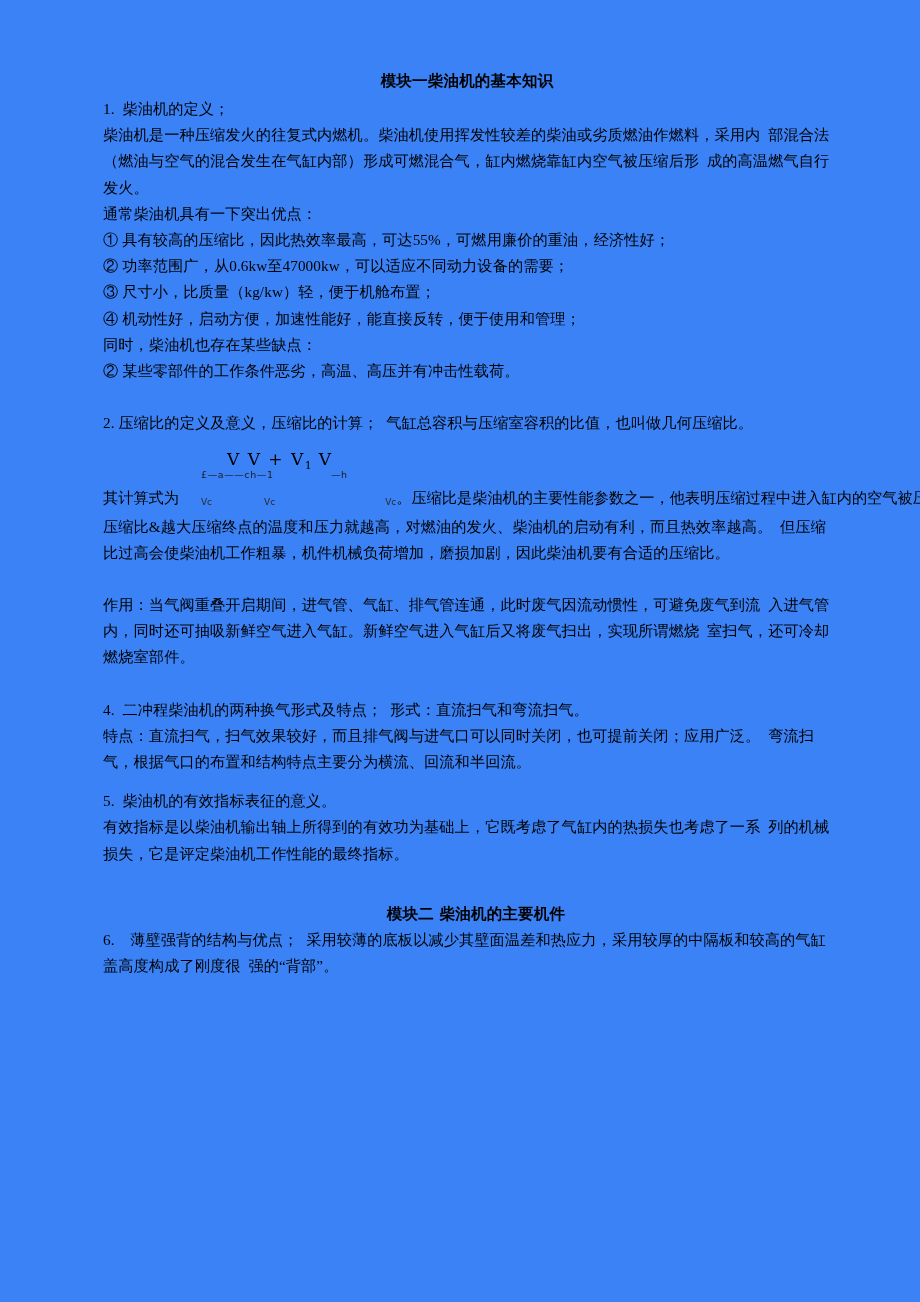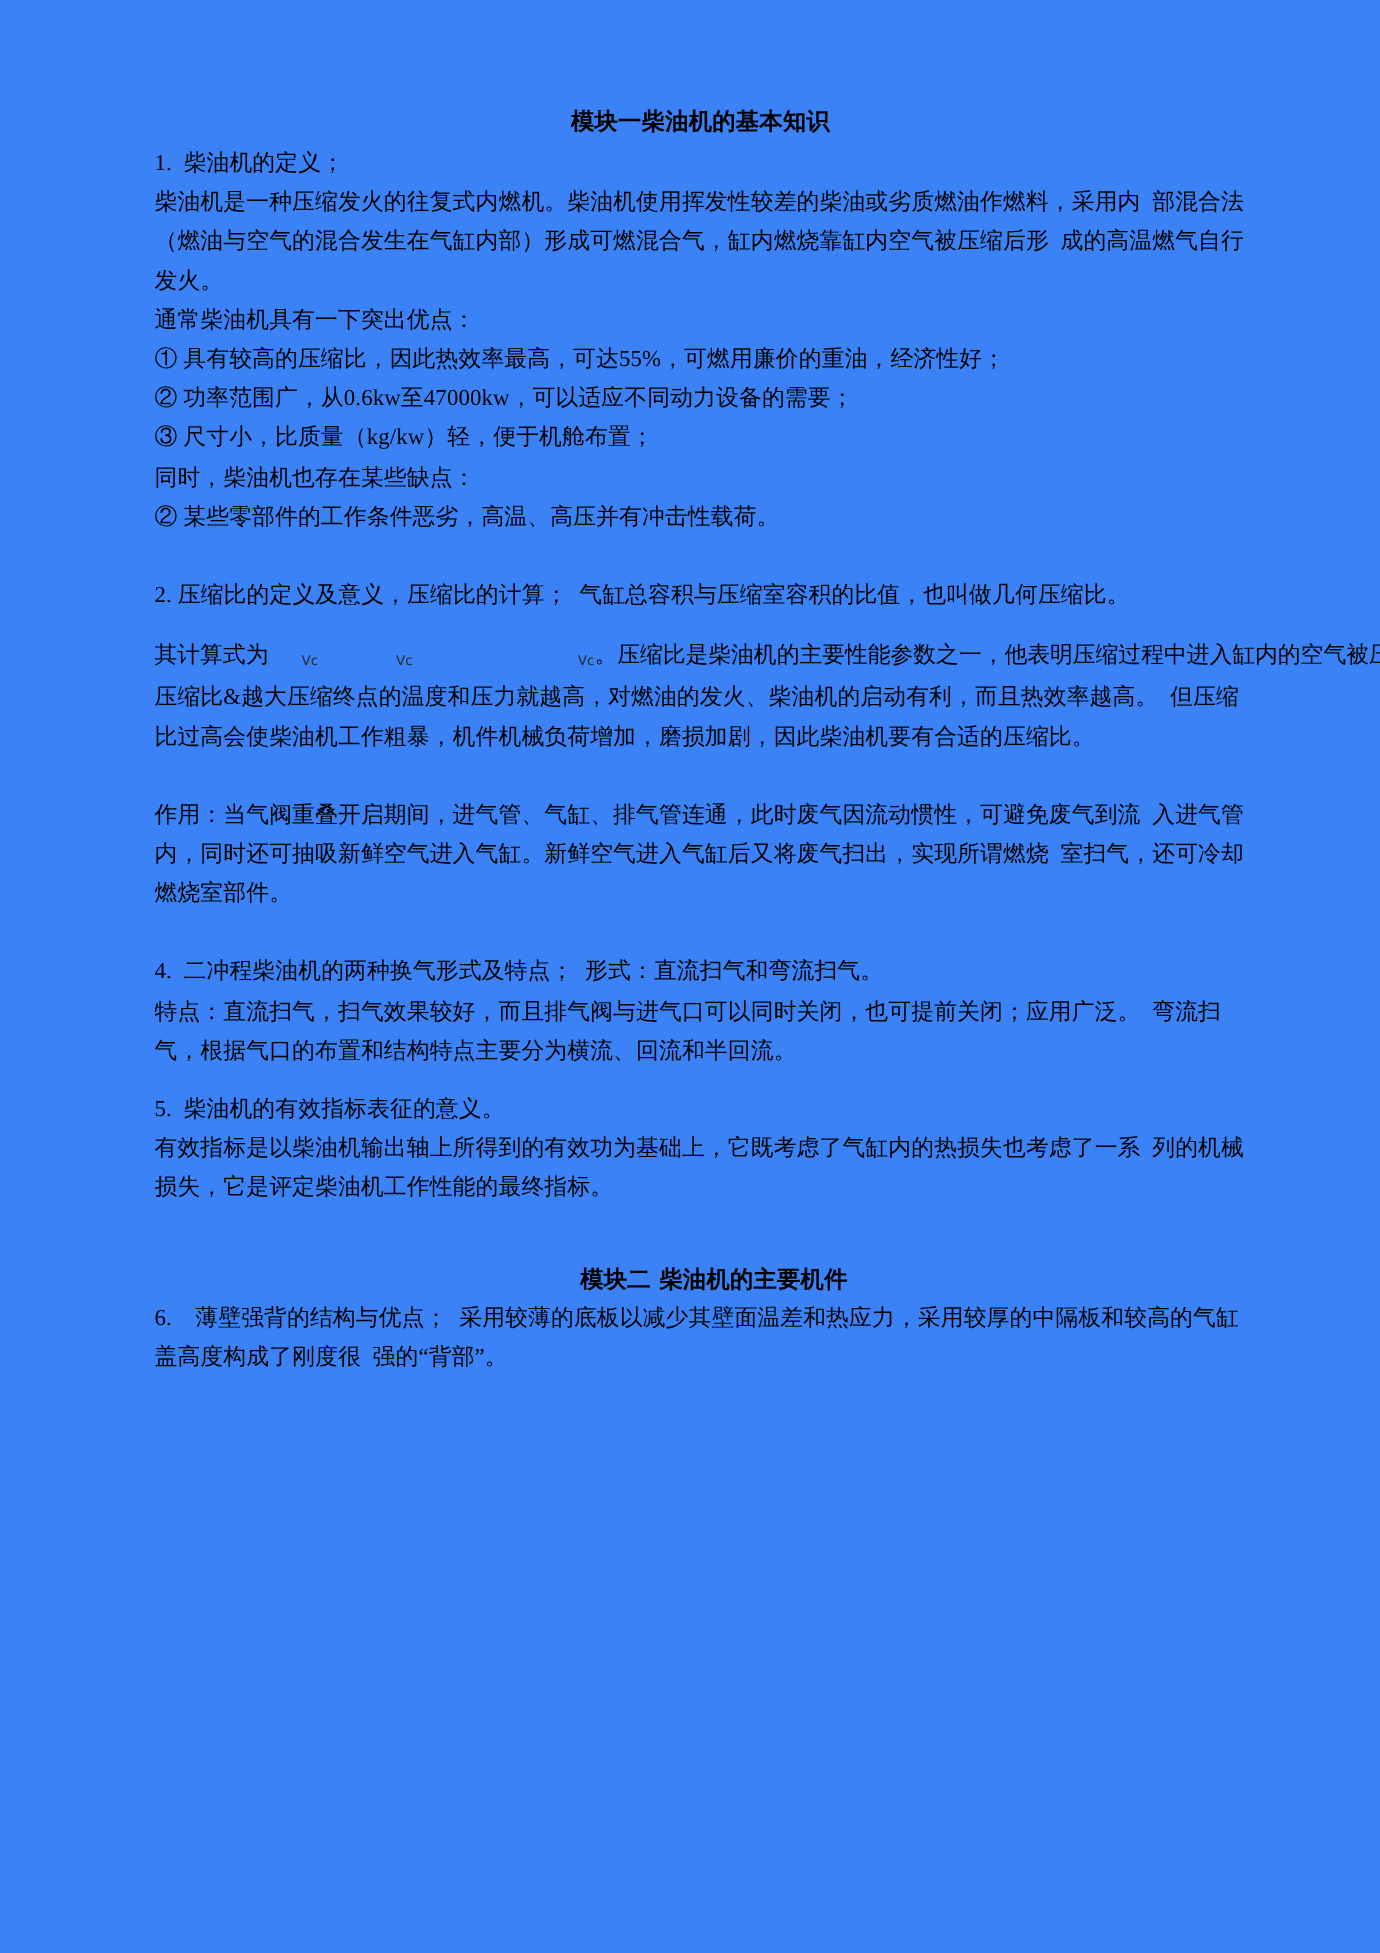--- a/index.html
+++ b/index.html
@@ -123,31 +123,37 @@
 
     <p class="para">1.  柴油机的定义；</p>
 
     <p class="para">柴油机是一种压缩发火的往复式内燃机。柴油机使用挥发性较差的柴油或劣质燃油作燃料，采用内  部混合法（燃油与空气的混合发生在气缸内部）形成可燃混合气，缸内燃烧靠缸内空气被压缩后形  成的高温燃气自行发火。</p>
 
     <p class="para">通常柴油机具有一下突出优点：</p>
 
     <p class="para">① 具有较高的压缩比，因此热效率最高，可达55%，可燃用廉价的重油，经济性好；</p>
     <p class="para">② 功率范围广，从0.6kw至47000kw，可以适应不同动力设备的需要；</p>
     <p class="para">③ 尺寸小，比质量（kg/kw）轻，便于机舱布置；</p>
+    <p class="para">④ 机动性好，启动方便，加速性能好，能直接反转，便于使用和管理；</p>
 
     <p class="para">同时，柴油机也存在某些缺点：</p>
 
     <p class="para">② 某些零部件的工作条件恶劣，高温、高压并有冲击性载荷。</p>
 
     <div class="spacer-md"></div>
 
     <p class="para">2. 压缩比的定义及意义，压缩比的计算；  气缸总容积与压缩室容积的比值，也叫做几何压缩比。</p>
 
     <div class="spacer-sm"></div>
 
+    <div class="formula-block">
+      <span class="f-row-main"><span>V V + V</span><span class="f-sub-v1">1</span><span> V</span></span>
+      <span class="f-row-dashes">£—a——ch—1</span>
+      <span class="f-row-h">—h</span>
+    </div>
 
     <p class="calc-line"><span>其计算式为</span><span style="display:inline-block;width:22px"></span><span class="vc-frag">Vc</span><span style="display:inline-block;width:52px"></span><span class="vc-frag">Vc</span><span style="display:inline-block;width:110px"></span><span class="vc-frag">Vc</span><span>。压缩比是柴油机的主要性能参数之一，他表明压缩过程中进入缸内的空气被压缩的程度。</span></p>
 
     <p class="para">压缩比&amp;越大压缩终点的温度和压力就越高，对燃油的发火、柴油机的启动有利，而且热效率越高。  但压缩比过高会使柴油机工作粗暴，机件机械负荷增加，磨损加剧，因此柴油机要有合适的压缩比。</p>
 
     <div class="spacer-md"></div>
 
     <p class="para">作用：当气阀重叠开启期间，进气管、气缸、排气管连通，此时废气因流动惯性，可避免废气到流  入进气管内，同时还可抽吸新鲜空气进入气缸。新鲜空气进入气缸后又将废气扫出，实现所谓燃烧  室扫气，还可冷却燃烧室部件。</p>
 
     <div class="spacer-md"></div>

